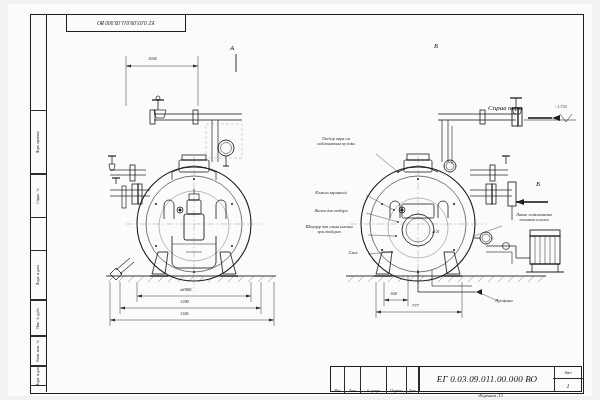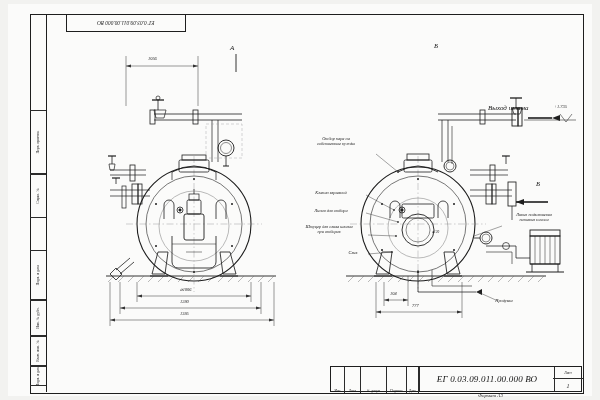--- a/index.html
+++ b/index.html
@@ -406,21 +406,21 @@
       <div class="vw" style="left:184px;top:30px;">
         <span>А</span>
       </div>
       <div class="vw" style="left:388px;top:28px;">
         <span>Б</span>
       </div>
       <div class="vw" style="left:490px;top:166px;">
         <span>Б</span>
       </div>
 
-      <div class="big" style="left:442px;top:90px;">Выход шлама</div>
+      <div class="big" style="left:442px;top:90px;">Справ пара</div>
       <div class="dim" style="left:508px;top:90px;">+1.735</div>
 
       <div class="anno" style="left:252px;top:122px;width:76px;">Отбор пара на
 собственные нужды</div>
       <div class="anno" style="left:250px;top:176px;width:70px;">Клапан взрывной</div>
       <div class="anno" style="left:250px;top:194px;width:70px;">Линия для отбора</div>
       <div class="anno" style="left:242px;top:210px;width:82px;">Штуцер для слива шлама
 при отборах</div>
       <div class="anno" style="left:292px;top:236px;width:30px;">Слив</div>
       <div class="anno" style="left:452px;top:198px;width:72px;">Линия подключения

